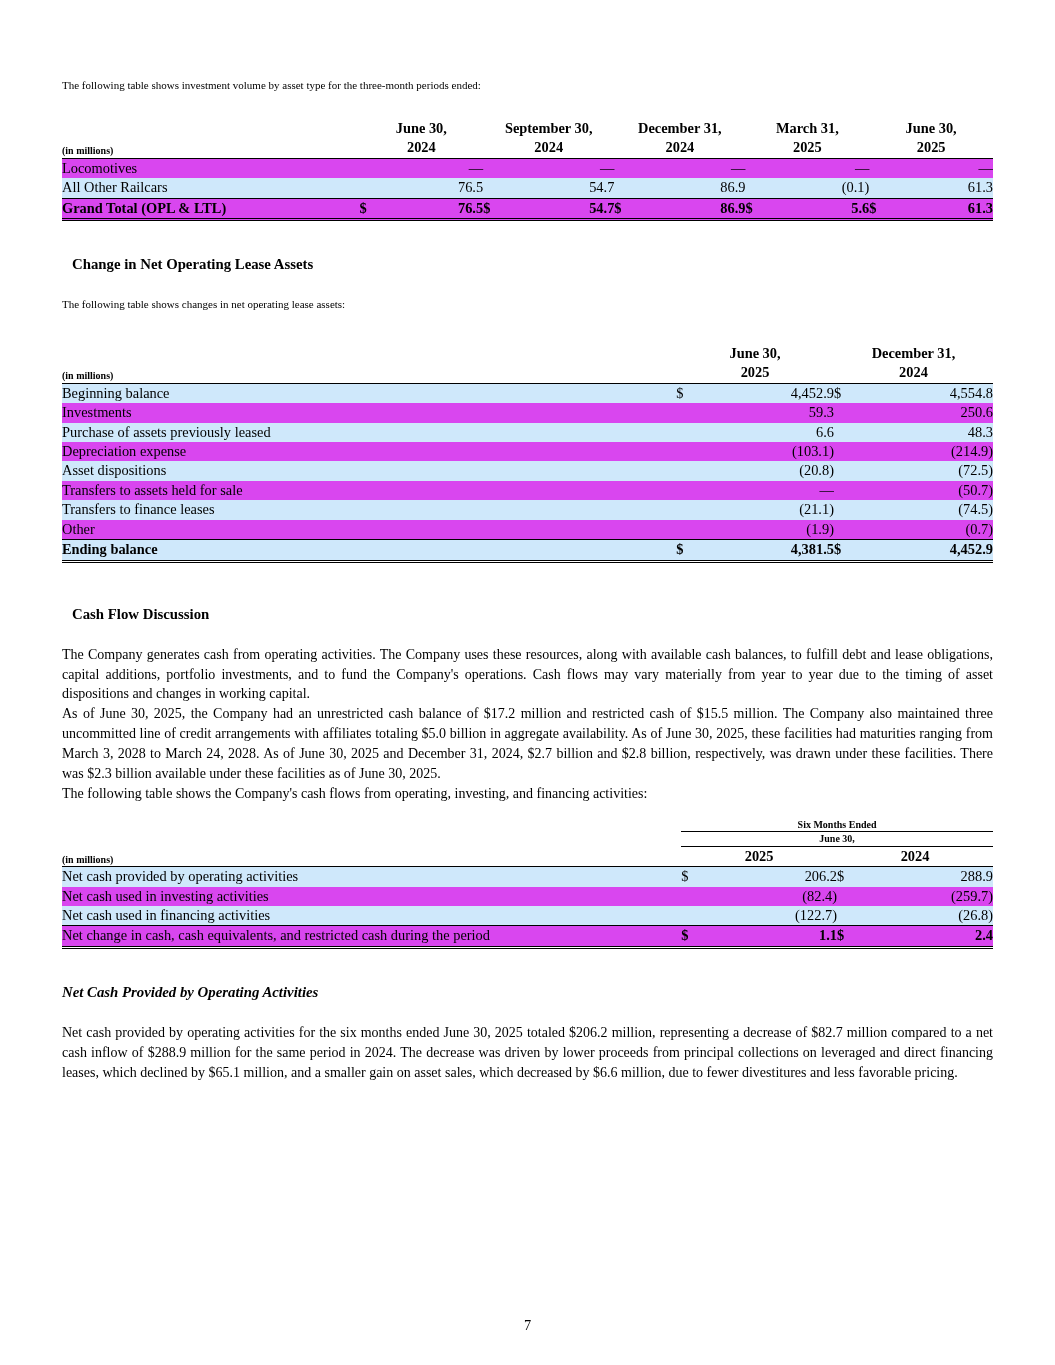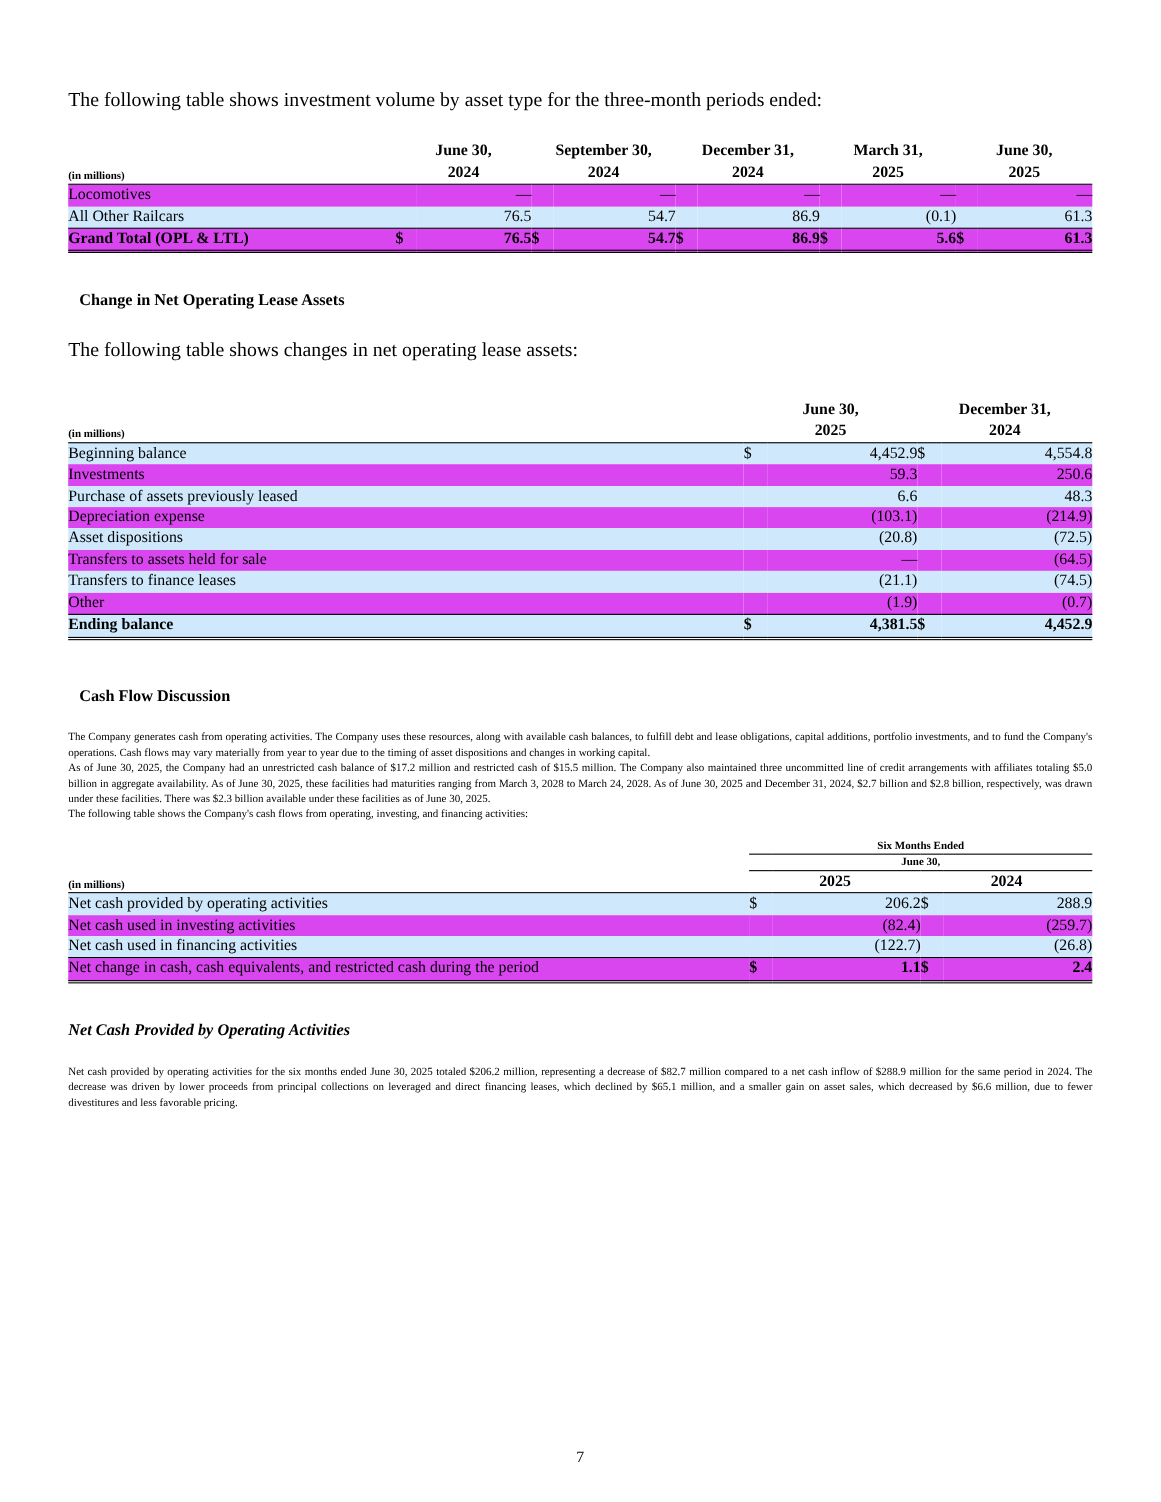--- a/index.html
+++ b/index.html
@@ -18,27 +18,27 @@
   .page {
     position: relative;
     width: 1055px;
     min-height: 1365px;
     box-sizing: border-box;
     padding: 78px 62px 40px 62px;
   }
   p.body-text {
     margin: 0 0 0 0;
     text-align: justify;
-    font-size: 10px;
+    font-size: 14px;
     line-height: 1.42;
   }
   .para-block { margin-bottom: 17px; }
   .intro-line {
     margin: 0 0 26px 0;
-    font-size: 18px;
+    font-size: 11px;
   }
   h3.section-head {
     font-size: 14.8px;
     font-weight: bold;
     margin: 0 0 0 10px;
     font-family: "Liberation Serif", serif;
   }
   .italic-head {
     font-size: 14.8px;
     font-weight: bold;
@@ -262,21 +262,21 @@
         <td class="cell-cur"></td>
         <td class="cell-num">(20.8)</td>
         <td class="cell-cur"></td>
         <td class="cell-num">(72.5)</td>
       </tr>
       <tr class="row-plain">
         <td class="cell-label">Transfers to assets held for sale</td>
         <td class="cell-cur"></td>
         <td class="cell-num">—</td>
         <td class="cell-cur"></td>
-        <td class="cell-num">(64.5)</td>
+        <td class="cell-num">(50.7)</td>
       </tr>
       <tr class="row-shade">
         <td class="cell-label">Transfers to finance leases</td>
         <td class="cell-cur"></td>
         <td class="cell-num">(21.1)</td>
         <td class="cell-cur"></td>
         <td class="cell-num">(74.5)</td>
       </tr>
       <tr class="row-plain">
         <td class="cell-label">Other</td>

